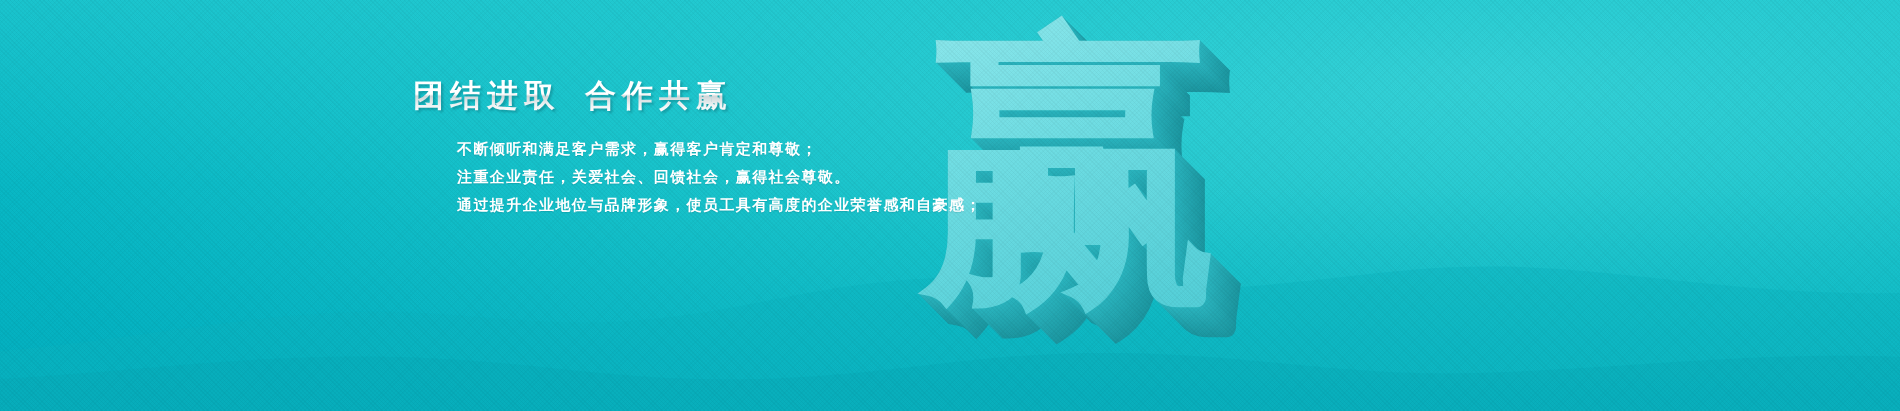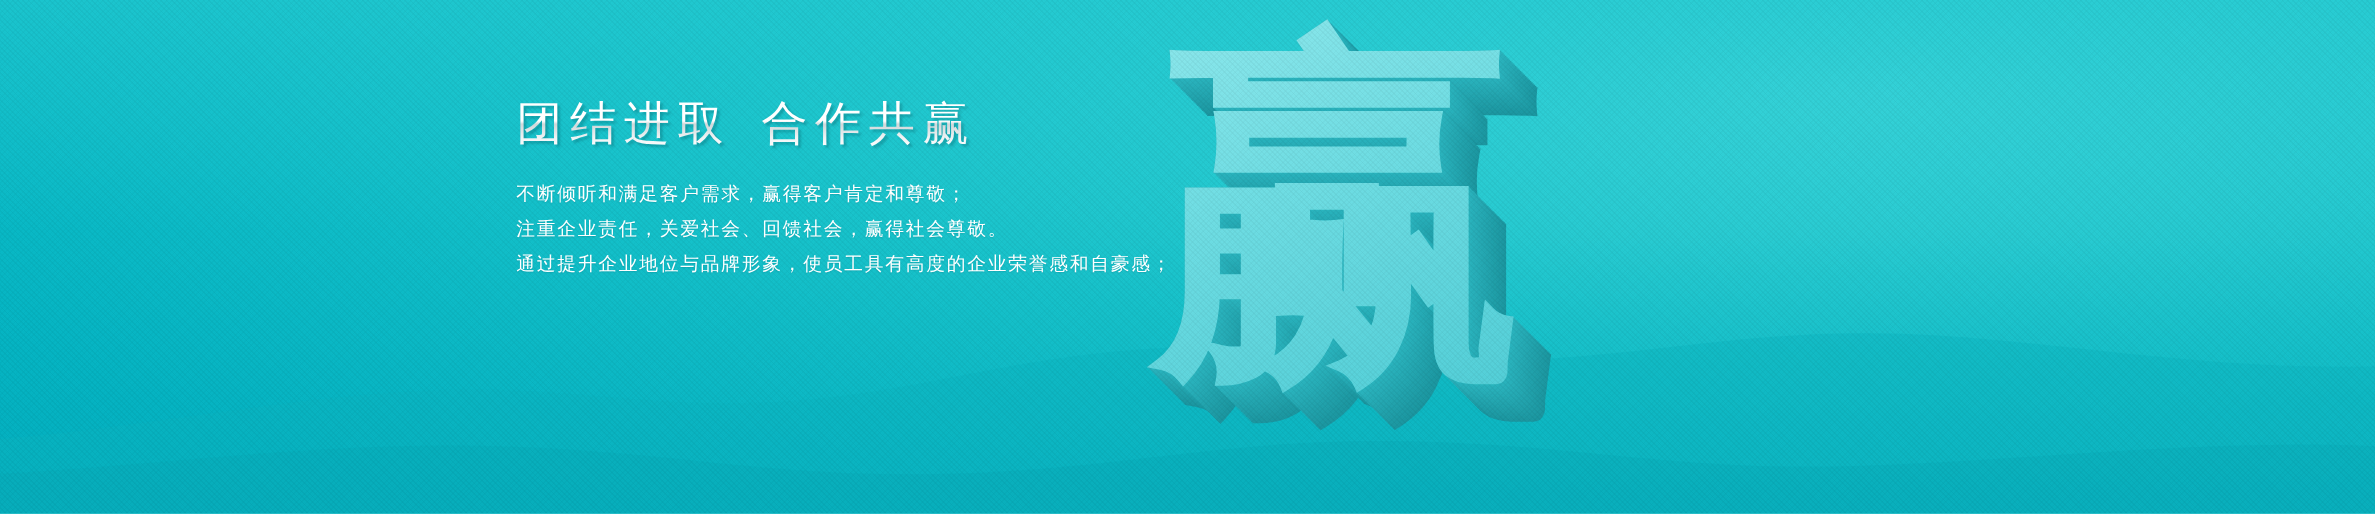--- a/index.html
+++ b/index.html
@@ -87,47 +87,48 @@
   }
 
   
   .copy{
     position:absolute;
     left:413px; top:78px;
     width:620px;
   }
   .headline{
     font-family:"DejaVu Sans","Liberation Sans",sans-serif;
-    font-weight:400;
-    font-size:37px;
+    font-weight:700;
+    font-size:31px;
     line-height:1.12;
     letter-spacing:6px;
     white-space:nowrap;
     color:#f2f6f7;
     background:linear-gradient(180deg,#ffffff 0%,#ffffff 46%,#cfd6d8 52%,#eef3f4 78%,#ffffff 100%);
     -webkit-background-clip:text;
     background-clip:text;
     -webkit-text-fill-color:transparent;
     filter:drop-shadow(2px 2px 1px rgba(0,70,80,.30));
     display:inline-block;
   }
   .headline .gap{ display:inline-block; width:24px; }
 
   .sublines{
     margin-top:22px;
   }
   .subline{
     font-family:"DejaVu Sans","Liberation Sans",sans-serif;
-    font-weight:400;
+    font-weight:700;
     font-size:15px;
     letter-spacing:1.4px;
     line-height:28px;
     color:#ffffff;
     white-space:nowrap;
     text-shadow:0 1px 1px rgba(0,80,90,.18);
+    margin-left:44px;
   }
 </style>
 </head>
 <body>
 
 <div class="banner">
 
   <div class="bg-gradient"></div>
   <div class="bg-gradient-2"></div>
 

